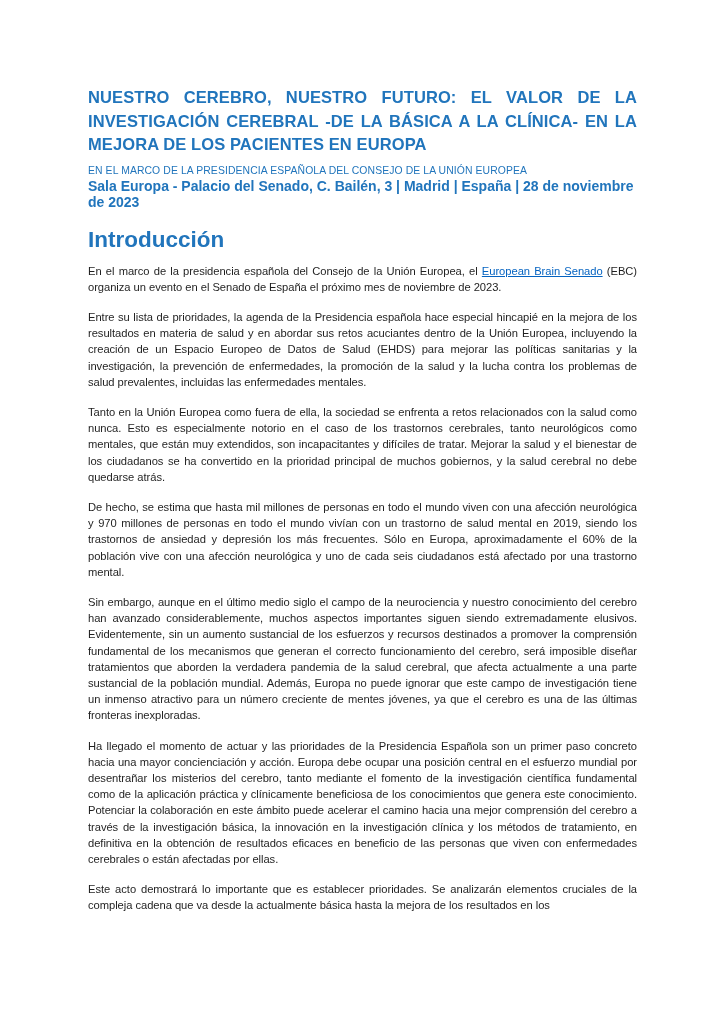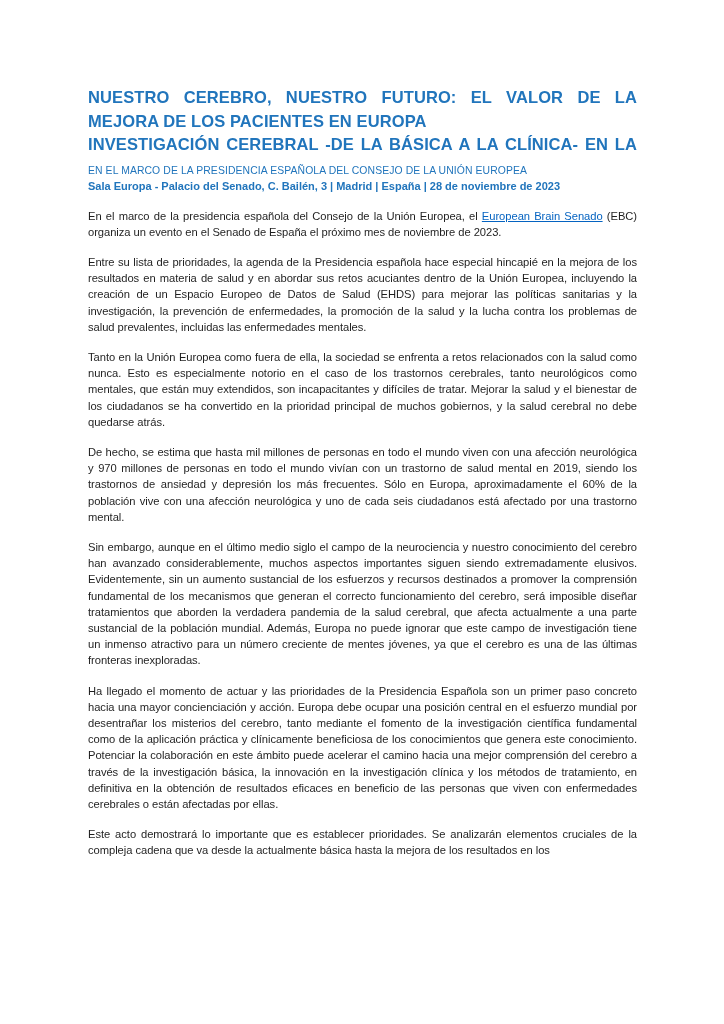--- a/index.html
+++ b/index.html
@@ -40,21 +40,21 @@
     margin: 0;
     color: #2175BC;
     font-size: 10.4px;
     font-weight: normal;
     line-height: 15px;
     letter-spacing: 0.1px;
   }
   .doc-event {
     margin: 0 0 14px 0;
     color: #2175BC;
-    font-size: 11px;
+    font-size: 14px;
     font-weight: bold;
     line-height: 16px;
   }
   .intro-heading {
     margin: 16px 0 9px 0;
     color: #2175BC;
     font-size: 22.5px;
     font-weight: bold;
     line-height: 28px;
   }
@@ -71,28 +71,29 @@
     cursor: pointer;
   }
 </style>
 </head>
 <body>
 
 <div class="page">
 
   <div class="doc-title">
     <div class="title-line">NUESTRO CEREBRO, NUESTRO FUTURO: EL VALOR DE LA</div>
+    <div class="title-line">INVESTIGACIÓN CEREBRAL -DE LA BÁSICA A LA CLÍNICA- EN LA</div>
     <div class="title-line last">MEJORA DE LOS PACIENTES EN EUROPA</div>
-    <div class="title-line">INVESTIGACIÓN CEREBRAL -DE LA BÁSICA A LA CLÍNICA- EN LA</div>
   </div>
 
   <p class="doc-subtitle">EN EL MARCO DE LA PRESIDENCIA ESPAÑOLA DEL CONSEJO DE LA UNIÓN EUROPEA</p>
 
   <p class="doc-event">Sala Europa - Palacio del Senado, C. Bailén, 3 | Madrid | España | 28 de noviembre de 2023</p>
 
+  <h2 class="intro-heading">Introducción</h2>
 
   <p class="body-paragraph"><span>En el marco de la presidencia española del Consejo de la Unión Europea, el </span><a href="#">European Brain Senado</a><span> (EBC) organiza un evento en el Senado de España el próximo mes de noviembre de 2023.</span></p>
 
   <p class="body-paragraph">Entre su lista de prioridades, la agenda de la Presidencia española hace especial hincapié en la mejora de los resultados en materia de salud y en abordar sus retos acuciantes dentro de la Unión Europea, incluyendo la creación de un Espacio Europeo de Datos de Salud (EHDS) para mejorar las políticas sanitarias y la investigación, la prevención de enfermedades, la promoción de la salud y la lucha contra los problemas de salud prevalentes, incluidas las enfermedades mentales.</p>
 
   <p class="body-paragraph">Tanto en la Unión Europea como fuera de ella, la sociedad se enfrenta a retos relacionados con la salud como nunca. Esto es especialmente notorio en el caso de los trastornos cerebrales, tanto neurológicos como mentales, que están muy extendidos, son incapacitantes y difíciles de tratar. Mejorar la salud y el bienestar de los ciudadanos se ha convertido en la prioridad principal de muchos gobiernos, y la salud cerebral no debe quedarse atrás.</p>
 
   <p class="body-paragraph">De hecho, se estima que hasta mil millones de personas en todo el mundo viven con una afección neurológica y 970 millones de personas en todo el mundo vivían con un trastorno de salud mental en 2019, siendo los trastornos de ansiedad y depresión los más frecuentes. Sólo en Europa, aproximadamente el 60% de la población vive con una afección neurológica y uno de cada seis ciudadanos está afectado por una trastorno mental.</p>
 
   <p class="body-paragraph">Sin embargo, aunque en el último medio siglo el campo de la neurociencia y nuestro conocimiento del cerebro han avanzado considerablemente, muchos aspectos importantes siguen siendo extremadamente elusivos. Evidentemente, sin un aumento sustancial de los esfuerzos y recursos destinados a promover la comprensión fundamental de los mecanismos que generan el correcto funcionamiento del cerebro, será imposible diseñar tratamientos que aborden la verdadera pandemia de la salud cerebral, que afecta actualmente a una parte sustancial de la población mundial. Además, Europa no puede ignorar que este campo de investigación tiene un inmenso atractivo para un número creciente de mentes jóvenes, ya que el cerebro es una de las últimas fronteras inexploradas.</p>

